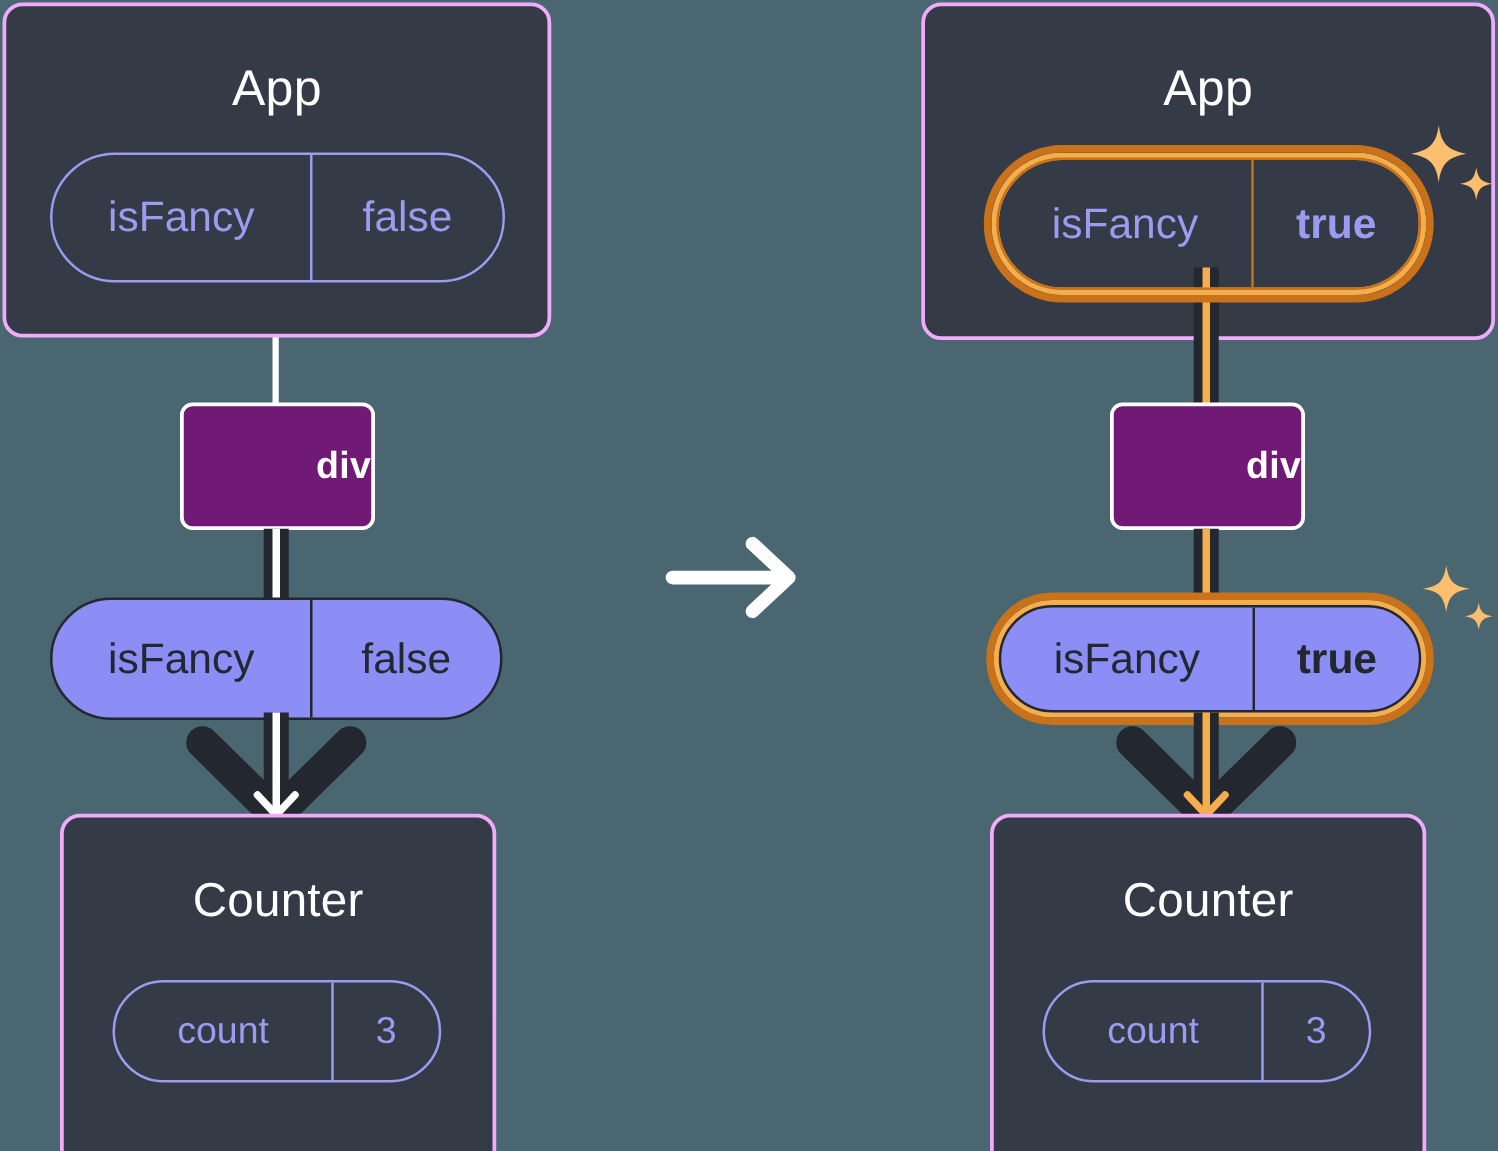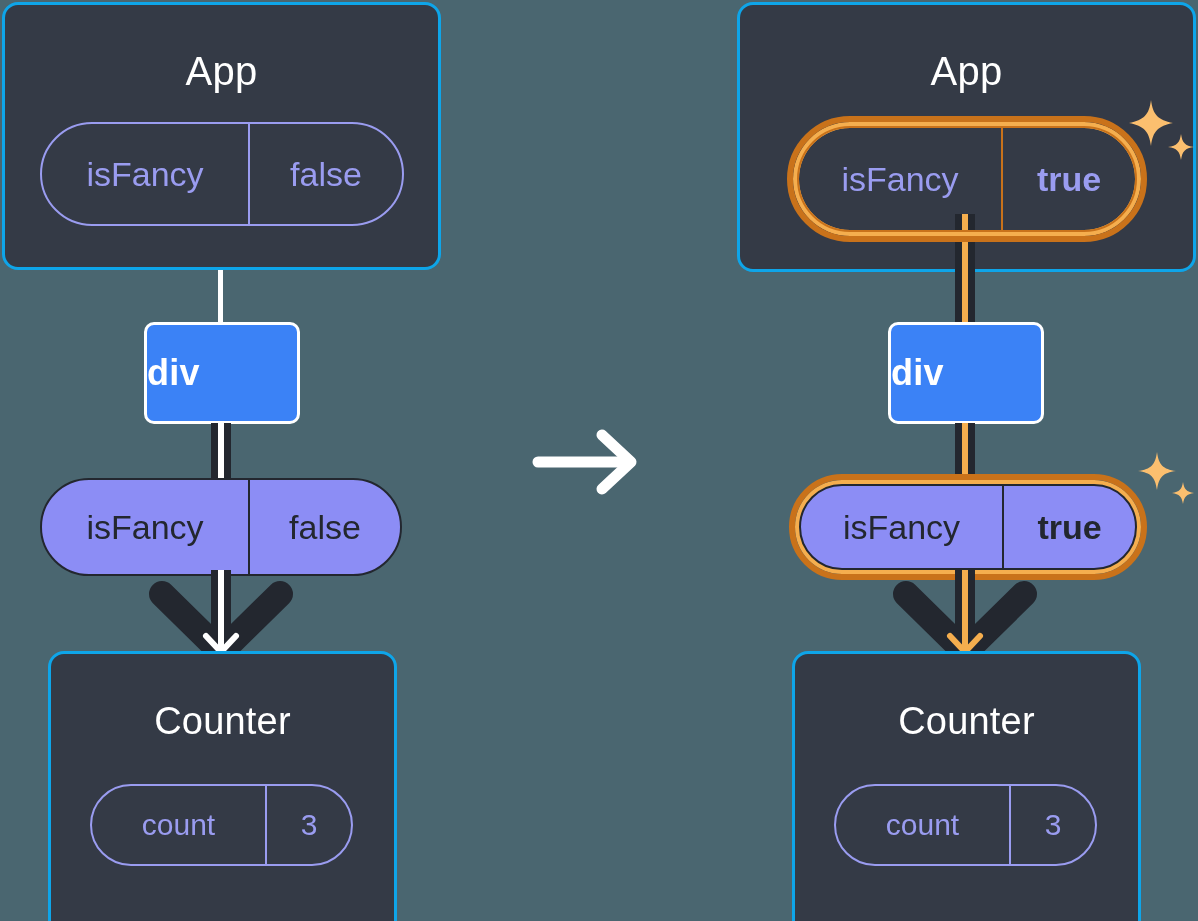--- a/index.html
+++ b/index.html
@@ -8,41 +8,41 @@
     background:#4a6670;
     font-family:"Liberation Sans", sans-serif;
     -webkit-font-smoothing:antialiased;
   }
   #stage{position:relative;width:1198px;height:921px;}
 
   
   .card{
     position:absolute;
     background:#343a46;
-    border:3px solid #0ea5e9;
+    border:3px solid #f0abfc;
     border-radius:16px;
     box-sizing:border-box;
   }
   .card-title{
     position:absolute;left:0;right:0;
     text-align:center;
     color:#ffffff;
     font-weight:400;
     letter-spacing:.2px;
   }
 
   
   .elbox{
     position:absolute;
-    background:#3b82f6;
+    background:#701a75;
     border:3px solid #ffffff;
     border-radius:10px;
     box-sizing:border-box;
-    display:flex;align-items:center;justify-content:flex-start;
-    color:#ffffff;font-size:36px;font-weight:700;
+    display:flex;align-items:center;justify-content:flex-end;
+    color:#ffffff;font-size:30px;font-weight:700;
     letter-spacing:.3px;
   }
 
   
   .pill{
     position:absolute;
     box-sizing:border-box;
     display:flex;align-items:stretch;
     border-radius:999px;
     justify-content:flex-end;

